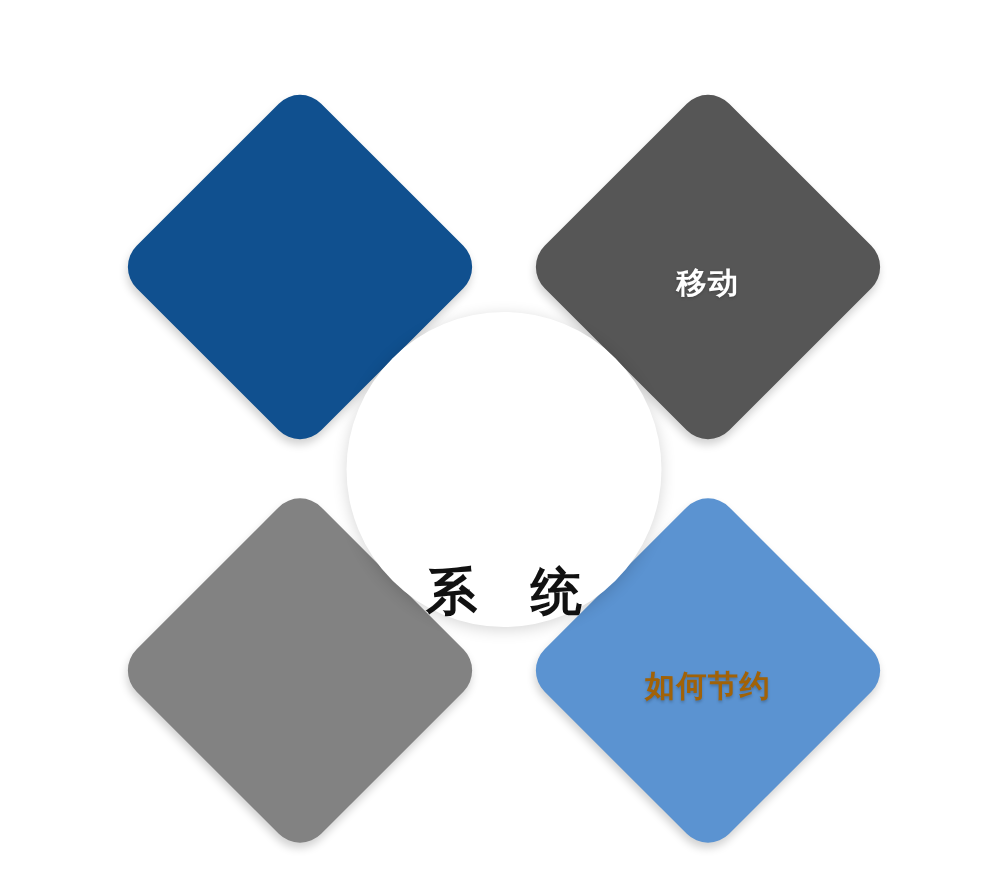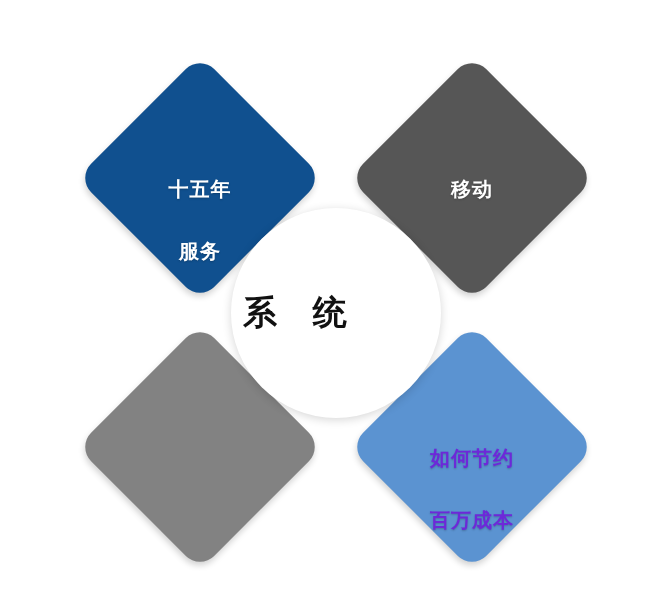--- a/index.html
+++ b/index.html
@@ -66,56 +66,51 @@
   #center-circle {
     position: absolute;
     left: 231px;
     top: 208px;
     width: 210px;
     height: 210px;
     border-radius: 50%;
     background: #ffffff;
     box-shadow: 0 2px 10px rgba(0, 0, 0, 0.16);
     display: flex;
-    flex-direction: row;
+    flex-direction: column;
     align-items: center;
-    justify-content: flex-start;
+    justify-content: flex-end;
   }
 
   #center-circle .core-line {
     color: #111111;
     font-size: 34px;
     font-weight: bold;
     letter-spacing: 12px;
     line-height: 1.28;
     text-indent: 12px;
     font-family: "DejaVu Sans", "Liberation Sans", sans-serif;
   }
 </style>
 </head>
 <body>
 
 <div id="diagram">
 
   <div class="diamond" id="d-top-left" style="background: rgb(16, 80, 143);"></div>
-  <div class="diamond-label" id="lbl-top-left" style="color: rgb(255, 255, 255);">
-    <div>十五年</div>
-    <div>服务</div>
-  </div>
 
   <div class="diamond" id="d-top-right" style="background: rgb(86, 86, 86);"></div>
   <div class="diamond-label" id="lbl-top-right" style="color: rgb(255, 255, 255);">
     <div>移动</div>
   </div>
 
   <div class="diamond" id="d-bottom-left" style="background: rgb(130, 130, 130);"></div>
 
   <div class="diamond" id="d-bottom-right" style="background: rgb(91, 147, 209);"></div>
-  <div class="diamond-label" id="lbl-bottom-right" style="color: #6d28d9;">
+  <div class="diamond-label" id="lbl-bottom-right" style="color: #a16207;">
     <div>如何节约</div>
-    <div>百万成本</div>
   </div>
 
   <div id="center-circle" style="background: rgb(255, 255, 255);">
     <div class="core-line" style="color: rgb(17, 17, 17);">系 统</div>
   </div>
 
 </div>
 
 </body></html>

